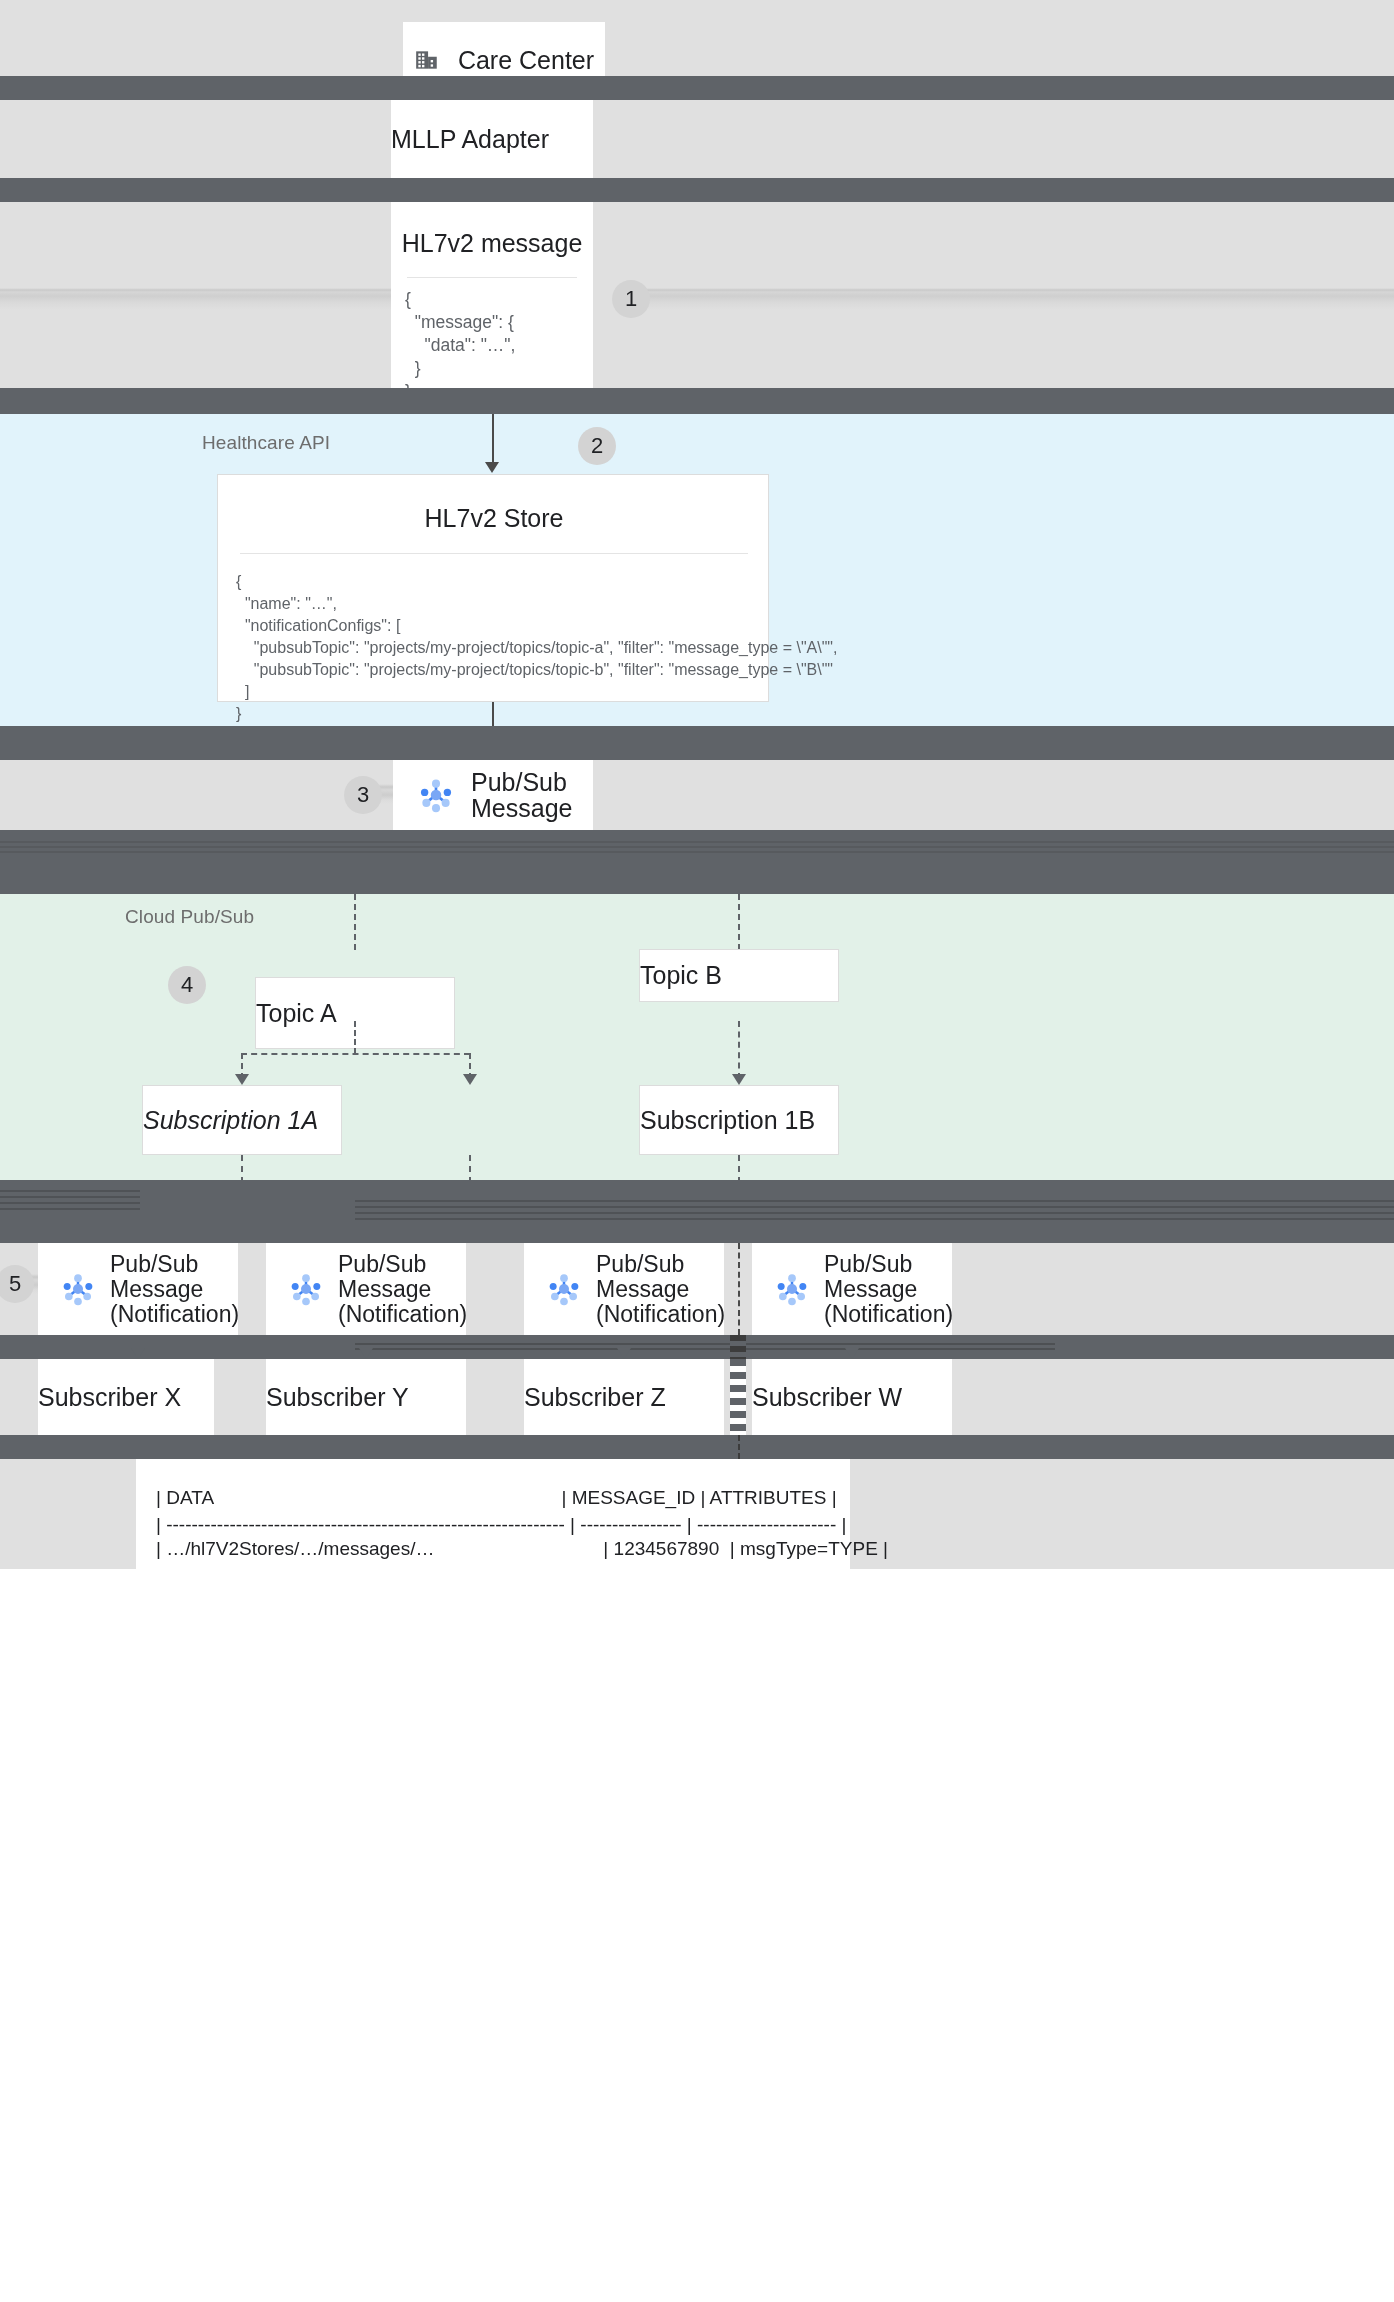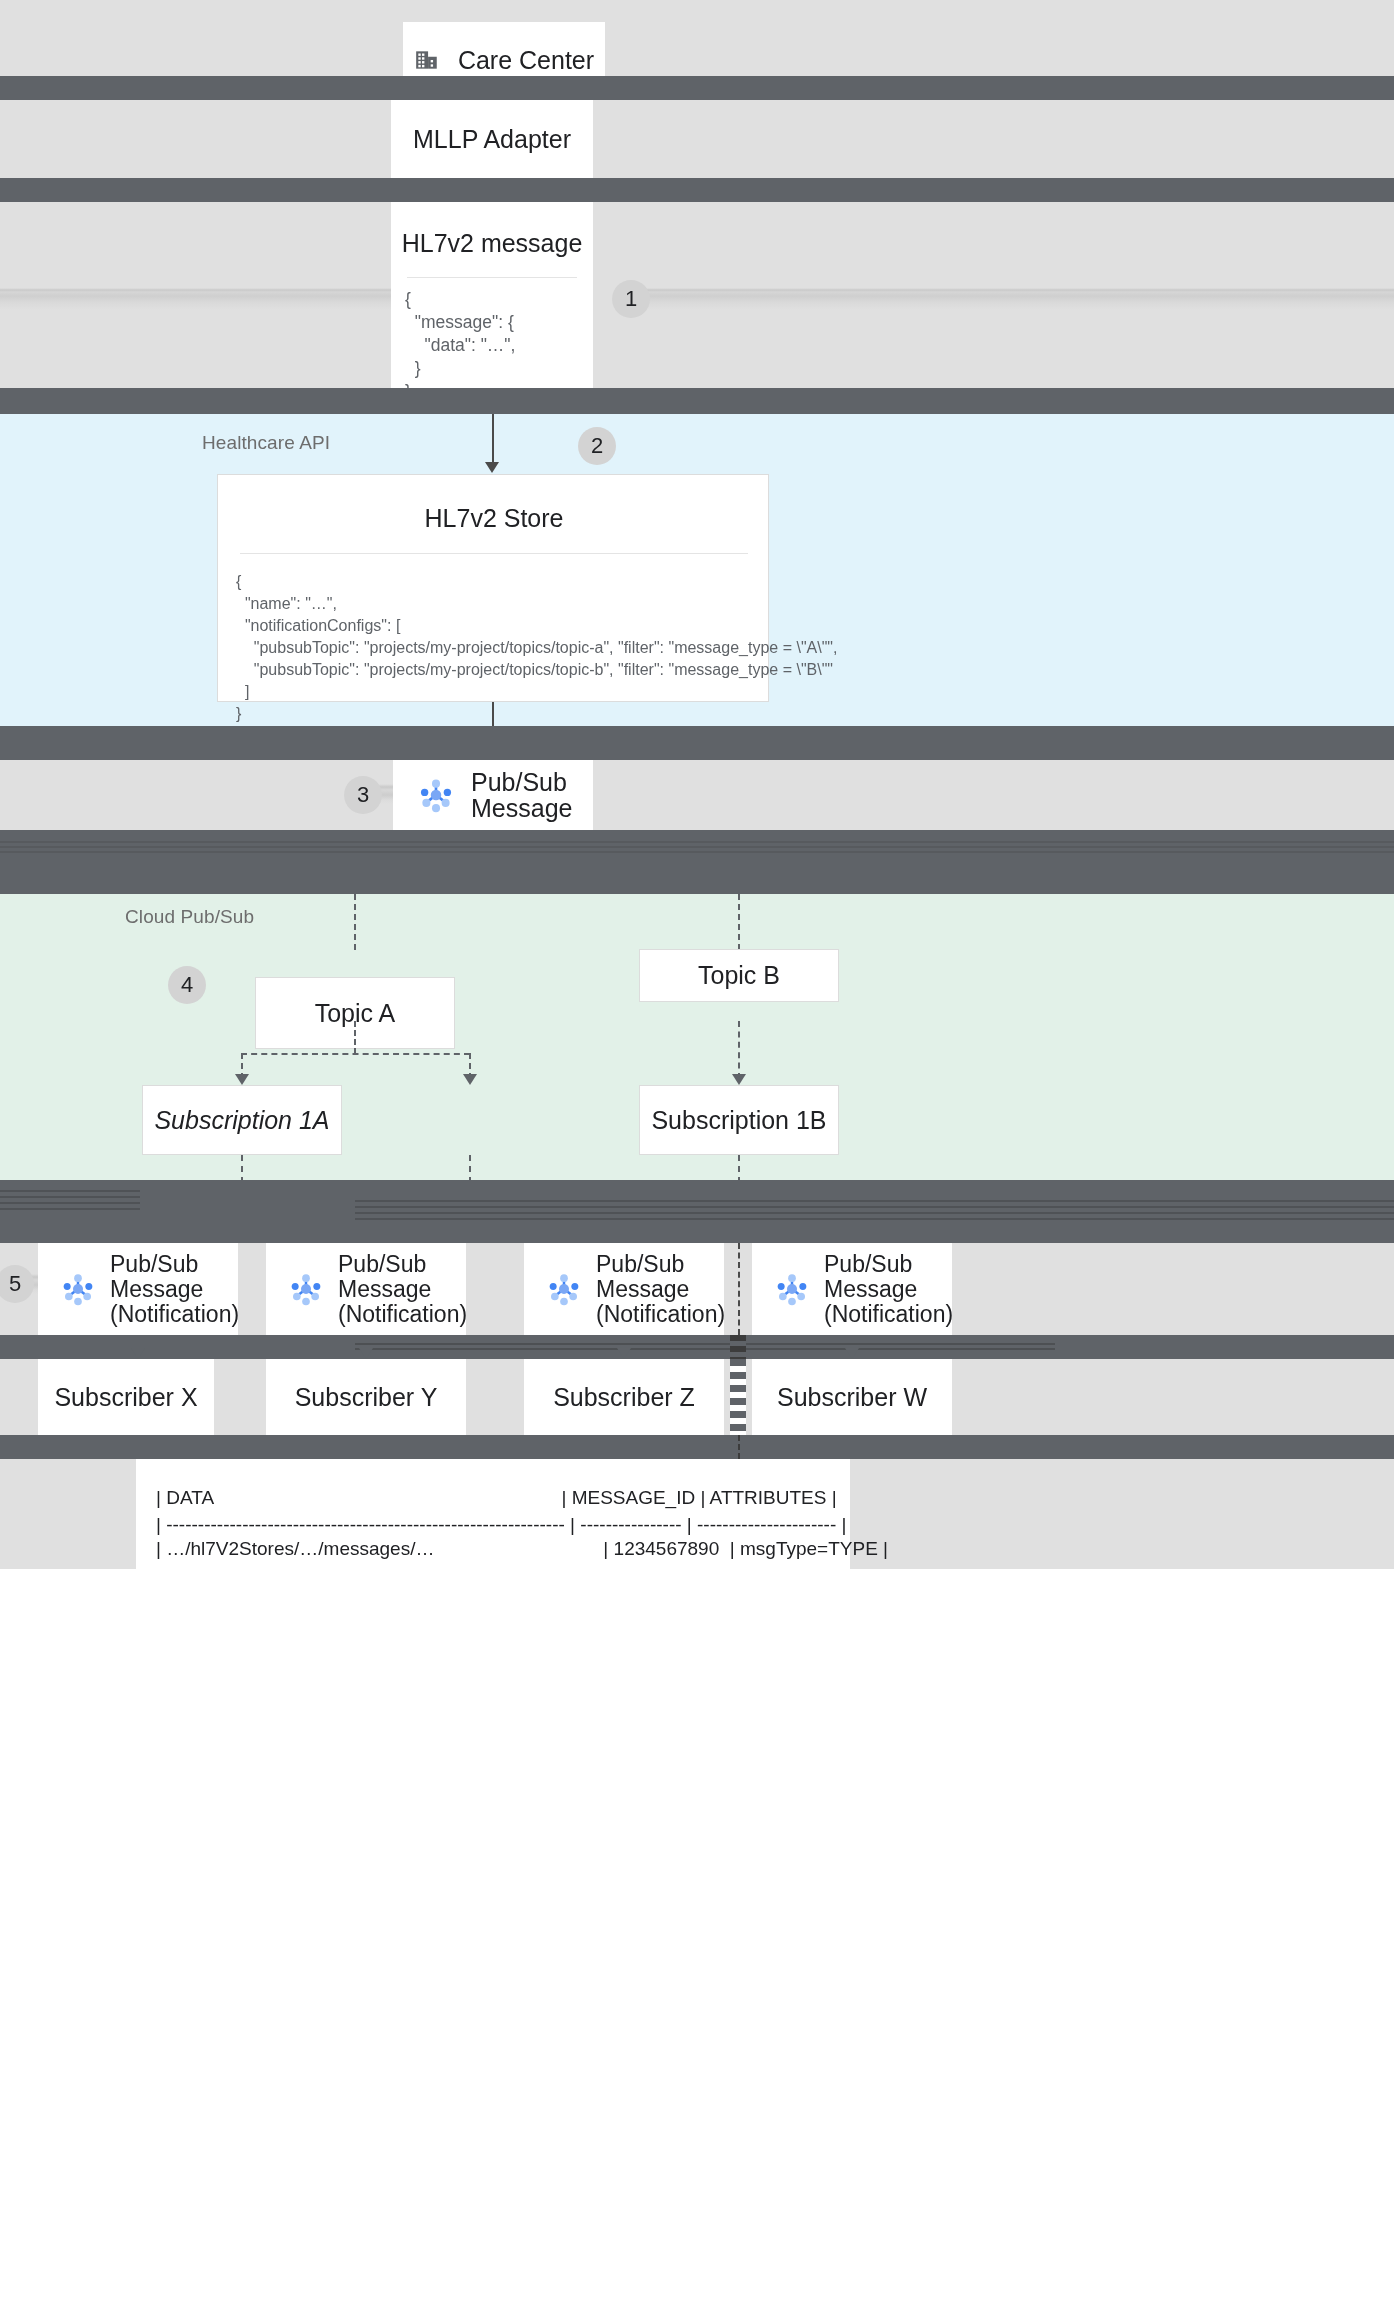--- a/index.html
+++ b/index.html
@@ -47,21 +47,21 @@
   .card-row{
     display:flex;
     align-items:center;
     justify-content:center;
     gap:18px;
     height:100%;
   }
   .card-center{
     display:flex;
     align-items:center;
-    justify-content:center;
+    justify-content:flex-start;
     height:100%;
     border-radius:30px;
   }
 
   
   .divider{
     position:absolute;
     height:1px;
     background:#e4e4e4;
   }

